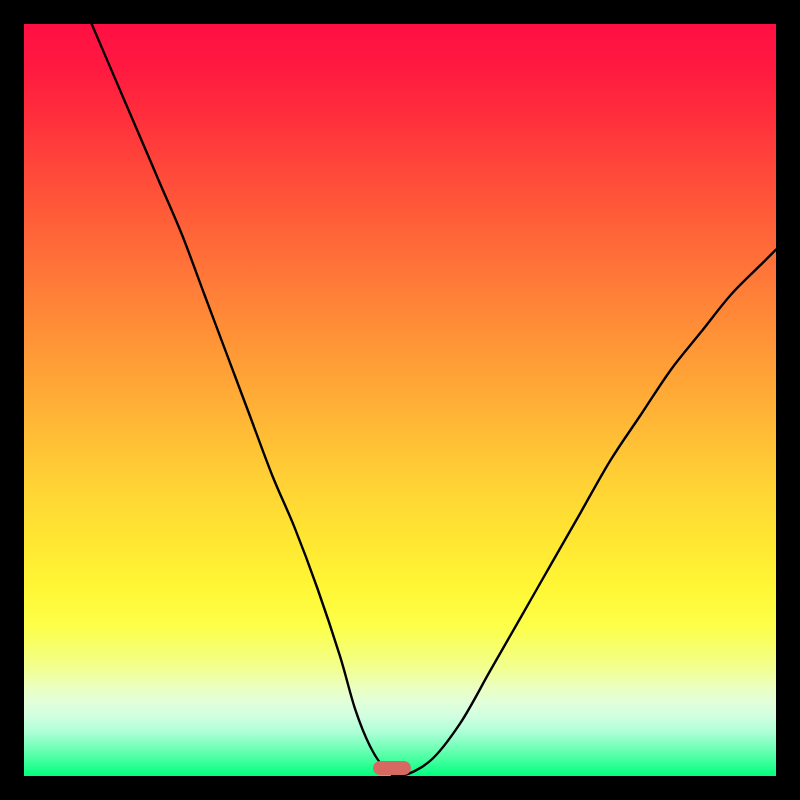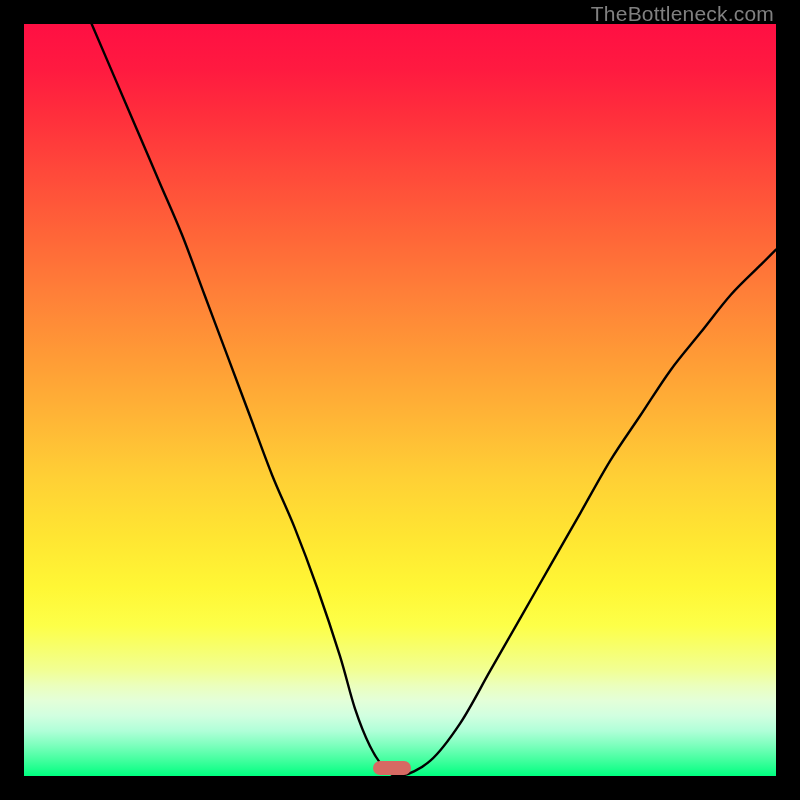--- a/index.html
+++ b/index.html
@@ -71,20 +71,19 @@
     width: 38px;
     height: 14px;
     border-radius: 8px;
     background: #d66a63;
   }
 </style>
 </head>
 <body>
 
 <div class="frame">
-  <div class="attribution">TheBottleneck.com</div>
   <div class="plot">
     <svg class="curve" viewBox="0 0 752 752" preserveAspectRatio="none">
       <path fill="none" stroke="#000" stroke-width="2.4" stroke-linecap="round" stroke-linejoin="round" d="M 67.68 0.00 C 71.44 8.77, 82.72 35.09, 90.24 52.64 C 97.76 70.19, 105.28 87.73, 112.80 105.28 C 120.32 122.83, 127.84 140.37, 135.36 157.92 C 142.88 175.47, 150.40 191.76, 157.92 210.56 C 165.44 229.36, 172.96 250.67, 180.48 270.72 C 188.00 290.77, 195.52 310.83, 203.04 330.88 C 210.56 350.93, 218.08 370.99, 225.60 391.04 C 233.12 411.09, 240.64 432.40, 248.16 451.20 C 255.68 470.00, 263.20 485.04, 270.72 503.84 C 278.24 522.64, 285.76 542.69, 293.28 564.00 C 300.80 585.31, 309.57 611.63, 315.84 631.68 C 322.11 651.73, 325.87 669.28, 330.88 684.32 C 335.89 699.36, 340.91 711.89, 345.92 721.92 C 350.93 731.95, 355.95 739.47, 360.96 744.48 C 365.97 749.49, 368.48 753.25, 376.00 752.00 C 383.52 750.75, 396.05 745.73, 406.08 736.96 C 416.11 728.19, 426.13 714.40, 436.16 699.36 C 446.19 684.32, 456.21 664.27, 466.24 646.72 C 476.27 629.17, 486.29 611.63, 496.32 594.08 C 506.35 576.53, 516.37 558.99, 526.40 541.44 C 536.43 523.89, 546.45 506.35, 556.48 488.80 C 566.51 471.25, 576.53 452.45, 586.56 436.16 C 596.59 419.87, 606.61 406.08, 616.64 391.04 C 626.67 376.00, 636.69 359.71, 646.72 345.92 C 656.75 332.13, 666.77 320.85, 676.80 308.32 C 686.83 295.79, 696.85 282.00, 706.88 270.72 C 716.91 259.44, 729.44 248.16, 736.96 240.64 C 744.48 233.12, 749.49 228.11, 752.00 225.60"></path>
     </svg>
     <div class="marker" style="left: 349.48px; top: 737.48px; background: rgb(214, 106, 99);"></div>
   </div>
 </div>
 
 </body></html>

